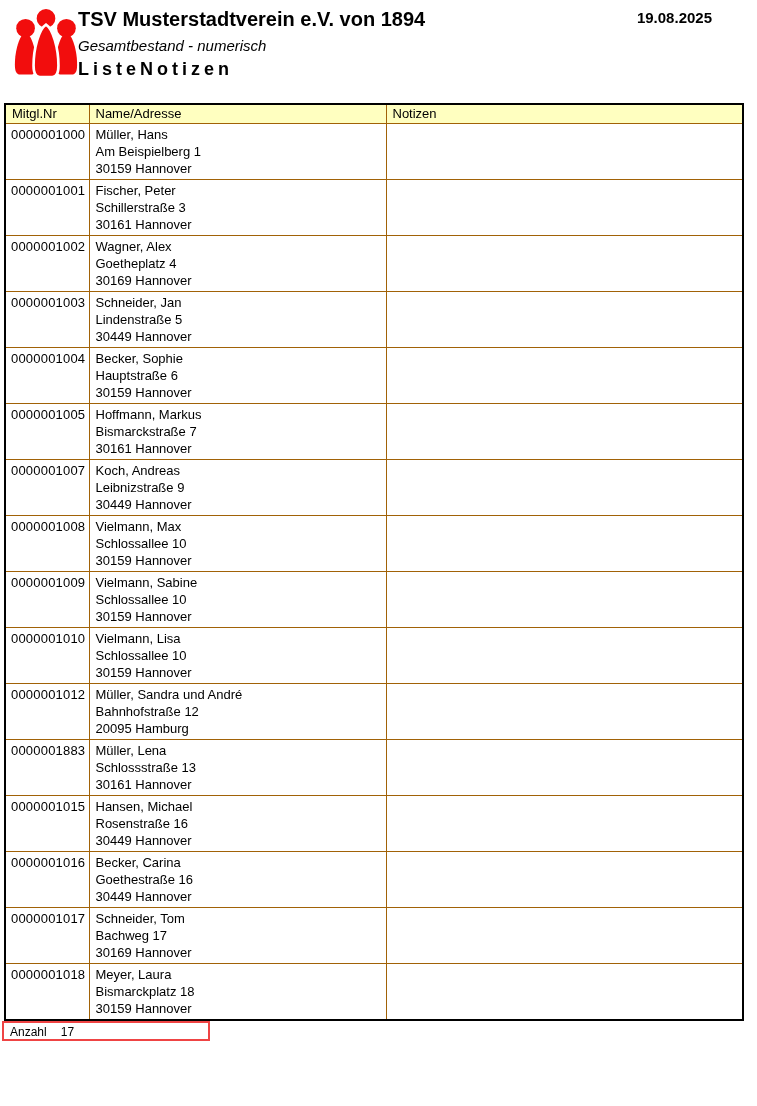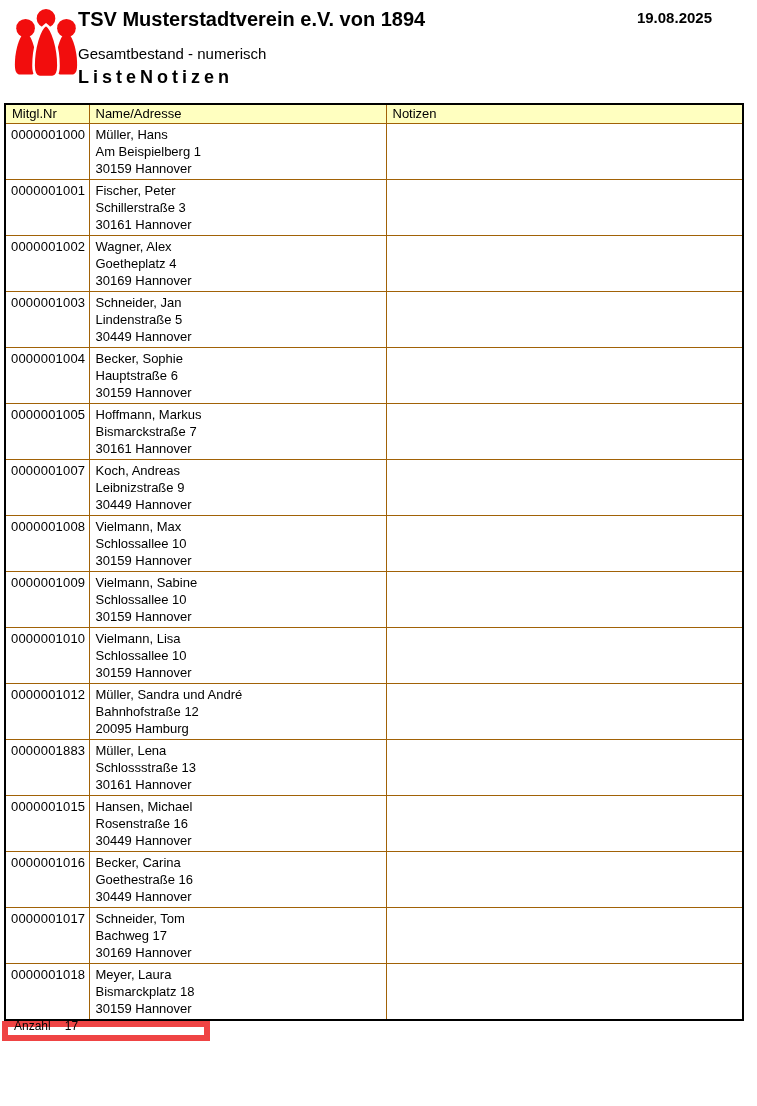--- a/index.html
+++ b/index.html
@@ -11,21 +11,21 @@
     color: #000;
   }
   .page { position: relative; width: 757px; height: 1106px; overflow: hidden; }
 
   
   .report-header { position: relative; height: 95px; }
   .logo { position: absolute; left: 6px; top: 5px; width: 80px; height: 82px; }
   .logo svg { width: 100%; height: 100%; display: block; }
   .header-text { position: absolute; left: 78px; top: 7px; }
   .title { font-size: 20px; font-weight: bold; line-height: 25px; white-space: nowrap; }
-  .subtitle { font-size: 15px; line-height: 19px; margin-top: 12px; }
+  .subtitle { font-size: 15px; line-height: 19px; margin-top: 4px; font-style: italic; }
   .list-title { font-size: 18px; font-weight: bold; letter-spacing: 4px; line-height: 22px; margin-top: 3px; white-space: nowrap; }
   .date { position: absolute; right: 45px; top: 9px; font-size: 15px; font-weight: bold; }
 
   
   table.member-table {
     border-collapse: collapse;
     table-layout: fixed;
     margin: 8px 0 0 4px;
     width: 738px;
     border: 2px solid #000;
@@ -49,26 +49,26 @@
   .addr-line { line-height: 17px; white-space: nowrap; }
   .col-nr    { width: 84px; }
   .col-name  { width: 297px; }
   .col-notes { width: 357px; }
 
   
   .footer-box {
     margin-left: 2px;
     width: 208px;
     height: 20px;
-    border: 6px solid #ef4444;
+    border: 2px solid #ef4444;
     font-size: 12px;
     line-height: 18px;
     padding-left: 6px;
     display: flex;
-    align-items: flex-end;
+    align-items: flex-start;
   }
   .footer-box .count-value { margin-left: 14px; }
 </style>
 </head>
 <body>
 
 <div class="page">
 
   <div class="report-header">
     <div class="logo">

